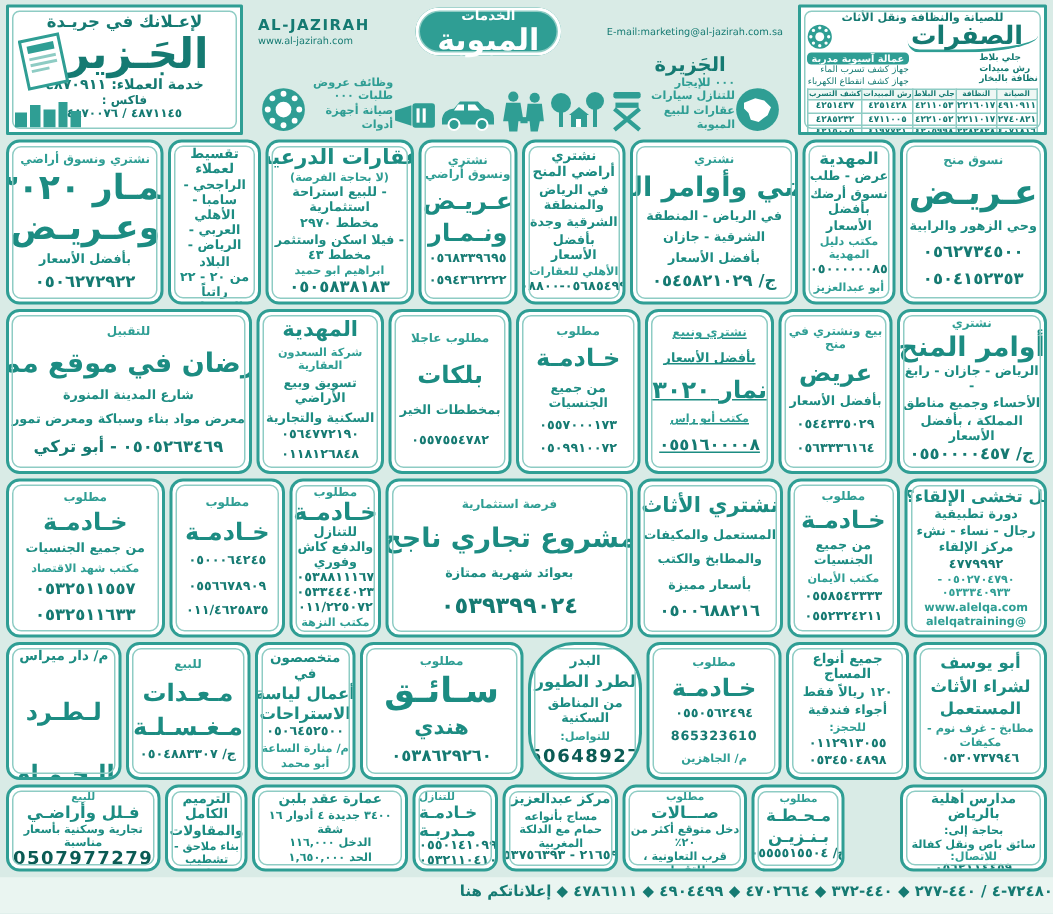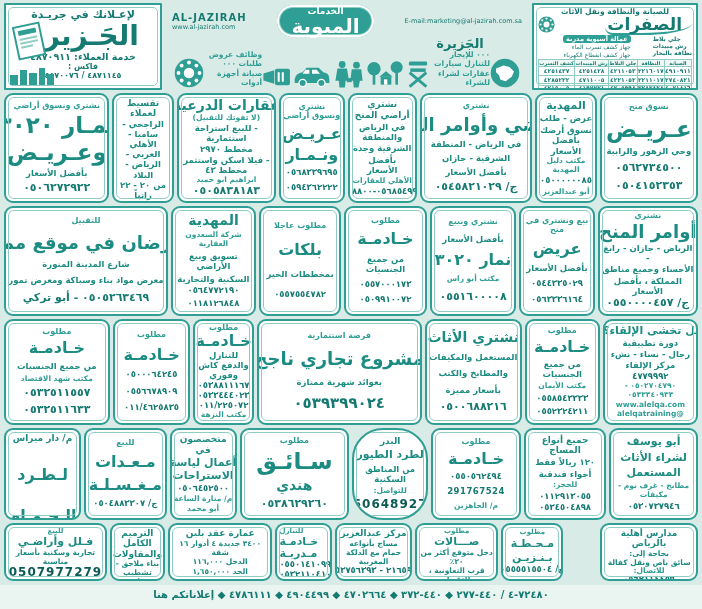--- a/index.html
+++ b/index.html
@@ -14,21 +14,21 @@
   }
   
   .header{height:90px;display:flex;gap:4px;padding:3px 4px 0 4px;background:var(--band);}
   .box{background:#fff;border:2px solid var(--teal);border-radius:1px;position:relative;}
   .box::before{content:"";position:absolute;inset:2px;border:1px solid var(--teal-lt);border-radius:5px;pointer-events:none;}
   
   .safrat{width:166px;flex:0 0 auto;padding:2px 4px;font-size:7px;overflow:hidden;}
   .safrat-ribbon{text-align:center;font-weight:bold;color:var(--teal-dk);font-size:7.5px;}
   .safrat-logo-row{display:flex;align-items:center;justify-content:space-between;height:18px;}
   .safrat-brand{font-size:17px;font-weight:bold;color:var(--teal-dk);border-bottom:2.5px solid var(--teal);border-radius:0 0 60% 8px;padding:0 10px 0 2px;line-height:1;}
-  .safrat-mid{display:flex;justify-content:space-between;align-items:flex-start;margin-top:1px;padding-left:25px;}
+  .safrat-mid{display:flex;justify-content:space-between;align-items:flex-start;margin-top:1px;}
   .safrat-sub{background:var(--teal);color:#fff;border-radius:3px;padding:0 3px;font-size:6.5px;font-weight:bold;}
   .safrat-services{text-align:left;font-size:6px;line-height:1.2;color:var(--teal-dk);font-weight:bold;}
   .safrat-feats{font-size:6px;line-height:1.25;color:var(--teal-dk);}
   .safrat table{width:100%;border-collapse:collapse;margin-top:1px;}
   .safrat th,.safrat td{border:0.5px solid var(--teal-lt);font-size:6px;padding:0;text-align:center;color:var(--teal-dk);font-weight:bold;line-height:1.25;}
   .safrat th{font-size:5px;background:#eef7f4;}
   
   .masthead{flex:1;display:flex;flex-direction:column;justify-content:space-between;padding:2px 6px;background:transparent;}
   .mast-top{display:flex;align-items:center;justify-content:space-between;direction:ltr;}
   .brand-en{font-size:10px;font-weight:bold;letter-spacing:1px;color:var(--teal-dk);}
@@ -65,21 +65,21 @@
   .p-med.sm{font-size:9px;}
   .p-line{font-size:8.5px;font-weight:bold;line-height:1.2;}
   .p-phone{font-size:11px;font-weight:bold;letter-spacing:1px;color:var(--teal-dk);line-height:1.15;white-space:nowrap;}
   .p-phone.sm{font-size:8.5px;letter-spacing:.5px;}
   .p-phone.xl{font-size:15px;letter-spacing:3px;}
   .p-phone.dark{color:#0b5b54;font-size:12px;}
   .p-note{font-size:7.5px;line-height:1.15;color:var(--teal);font-weight:bold;}
   .row.compact .p-line{font-size:7.5px;}
   .row.compact .p-tag{font-size:7px;}
   
-  .footer{height:18px;display:flex;align-items:center;justify-content:center;background:var(--page);
+  .footer{height:18px;display:flex;align-items:center;justify-content:flex-start;background:var(--page);
           font-size:10px;font-weight:bold;color:var(--teal-dk);letter-spacing:1px;}
 </style>
 </head>
 <body>
 
 <div class="header">
 
   <div class="box safrat">
     <div class="safrat-ribbon">للصيانة والنظافة ونقل الأثاث</div>
     <div class="safrat-logo-row">
@@ -224,21 +224,21 @@
       <span>
         <svg width="24" height="28" viewBox="0 0 34 40">
             <rect x="4" y="2" width="26" height="6" rx="2" fill="#2f9e94"></rect>
             <rect x="6" y="12" width="22" height="5" fill="#2f9e94"></rect>
             <path d="M5,18 L29,38 M29,18 L5,38" stroke="#2f9e94" stroke-width="4"></path>
           </svg>
       </span>
       <div class="tag2">
         <div class="brand-ar">الجَزيرة</div>
         <div>٠٠٠ للإيجار للتنازل سيارات</div>
-        <div>عقارات لشراء للشراء</div>
+        <div>عقارات للبيع المبوبة</div>
       </div>
       <span>
         <svg width="30" height="30" viewBox="0 0 40 40">
             <circle cx="20" cy="20" r="19" fill="#2f9e94"></circle>
             <path fill="#fff" d="M8,14 l10,-4 8,2 6,6 -3,7 -8,6 -7,-2 -2,-6 -4,-4 z"></path>
           </svg>
       </span>
     </div>
   </div>
 
@@ -302,21 +302,21 @@
       </div>
       <div class="ad" style="flex-grow: 65;">
         <div class="p-tag">نشتري ونسوق أراضي</div>
         <div class="p-huge sm">عـريـض</div>
         <div class="p-huge sm">ونـمـار</div>
         <div class="p-phone sm">٠٥٦٨٣٣٩٦٩٥</div>
         <div class="p-phone sm">٠٥٩٤٣٦٢٢٢٢</div>
       </div>
       <div class="ad" style="flex-grow: 103;">
         <div class="p-big">عقارات الدرعية</div>
-        <div class="p-note">(لا تفوتك للتقبيل)</div>
+        <div class="p-note">(لا بحاجة الفرصة)</div>
         <div class="p-line">- للبيع استراحة استثمارية</div>
         <div class="p-line">مخطط ٢٩٧٠</div>
         <div class="p-line">- فيلا اسكن واستثمر</div>
         <div class="p-line">مخطط ٤٣</div>
         <div class="p-note">ابراهيم ابو حميد</div>
         <div class="p-phone">٠٥٠٥٨٣٨١٨٣</div>
       </div>
       <div class="ad" style="flex-grow: 60;">
         <div class="p-med sm">تقسيط لعملاء</div>
         <div class="p-line">الراجحي - سامبا - الأهلي</div>
@@ -341,21 +341,21 @@
         <div class="p-line">المملكة ، بأفضل الأسعار</div>
         <div class="p-phone">ج/ ٠٥٥٠٠٠٠٤٥٧</div>
       </div>
       <div class="ad" style="flex-grow: 74;">
         <div class="p-tag">بيع ونشتري في منح</div>
         <div class="p-huge sm">عريض</div>
         <div class="p-line">بأفضل الأسعار</div>
         <div class="p-phone sm">٠٥٤٤٣٣٥٠٢٩</div>
         <div class="p-phone sm">٠٥٦٣٣٣٦١٦٤</div>
       </div>
-      <div class="ad" style="flex-grow: 87;">
+      <div class="ad" style="flex-grow: 87; text-decoration: underline;">
         <div class="p-tag">نشتري ونبيع</div>
         <div class="p-line">بأفضل الأسعار</div>
         <div class="p-huge sm">نمار ٣٠٢٠</div>
         <div class="p-note">مكتب أبو راس</div>
         <div class="p-phone">٠٥٥١٦٠٠٠٠٨</div>
       </div>
       <div class="ad" style="flex-grow: 82;">
         <div class="p-tag">مطلوب</div>
         <div class="p-huge sm">خـادمـة</div>
         <div class="p-line">من جميع الجنسيات</div>
@@ -454,21 +454,21 @@
         <div class="p-line">١٢٠ ريالاً فقط</div>
         <div class="p-line">أجواء فندقية</div>
         <div class="p-note">للحجز:</div>
         <div class="p-phone sm">٠١١٢٩١٣٠٥٥</div>
         <div class="p-phone sm">٠٥٣٤٥٠٤٨٩٨</div>
       </div>
       <div class="ad" style="flex-grow: 91;">
         <div class="p-tag">مطلوب</div>
         <div class="p-huge sm">خـادمـة</div>
         <div class="p-phone sm">٠٥٥٠٥٦٢٤٩٤</div>
-        <div class="p-phone sm">291767524</div>
+        <div class="p-phone sm">865323610</div>
         <div class="p-note">م/ الجاهزين</div>
       </div>
       <div class="ad" style="flex-grow: 76; border-radius: 31px;">
         <div class="p-med sm">البدر</div>
         <div class="p-big sm">لطرد الطيور</div>
         <div class="p-line">من المناطق السكنية</div>
         <div class="p-note">للتواصل:</div>
         <div class="p-phone dark">0506489271</div>
       </div>
       <div class="ad" style="flex-grow: 113;">

